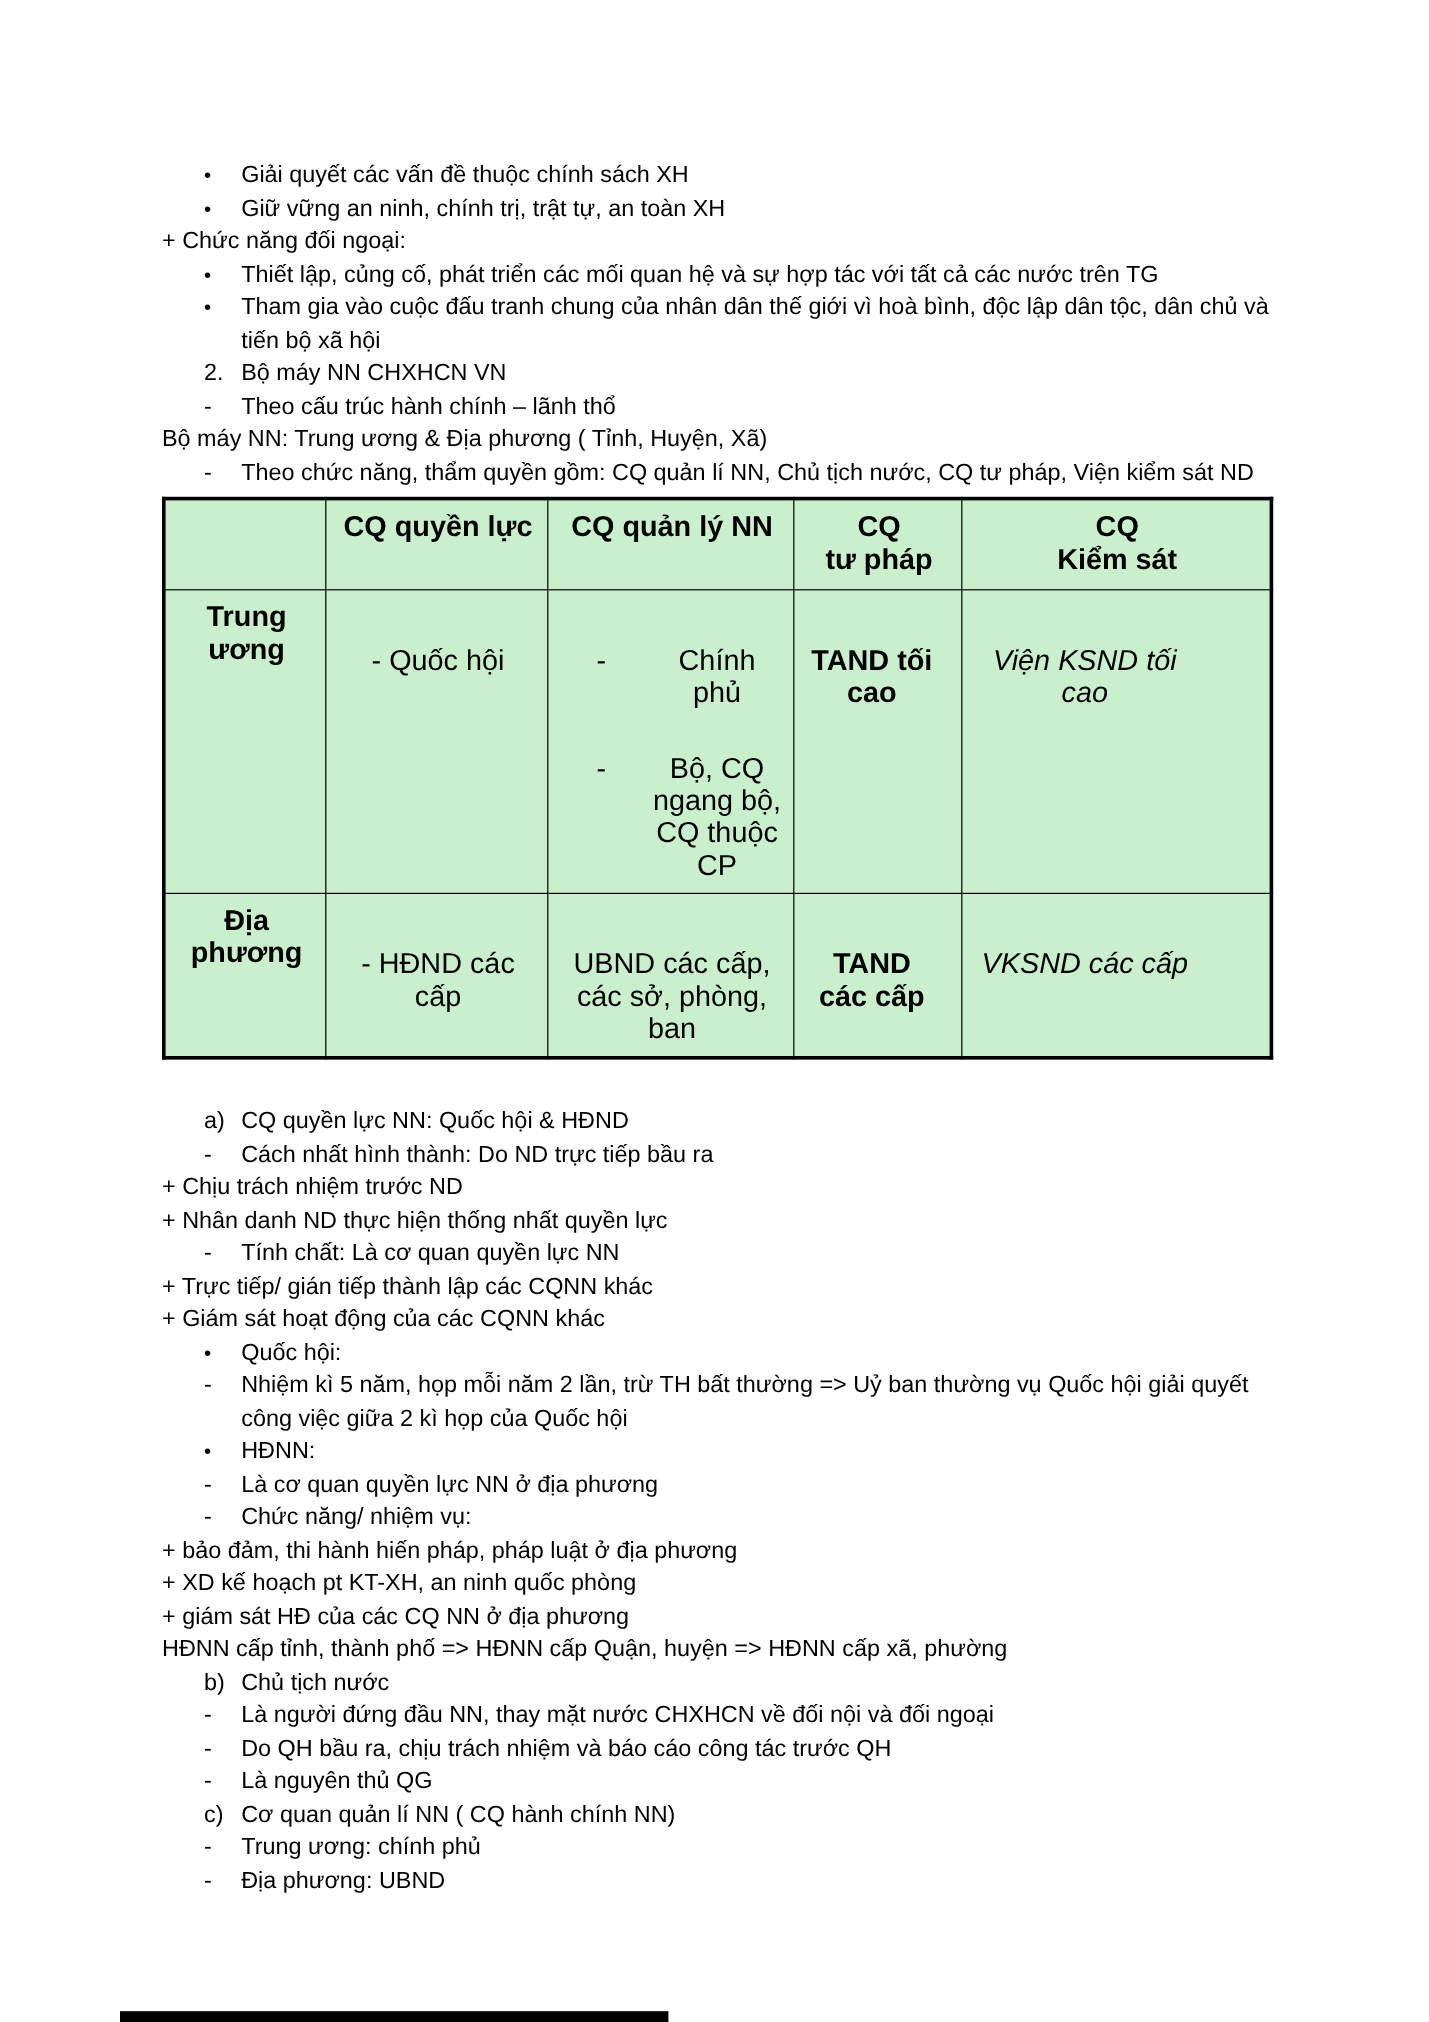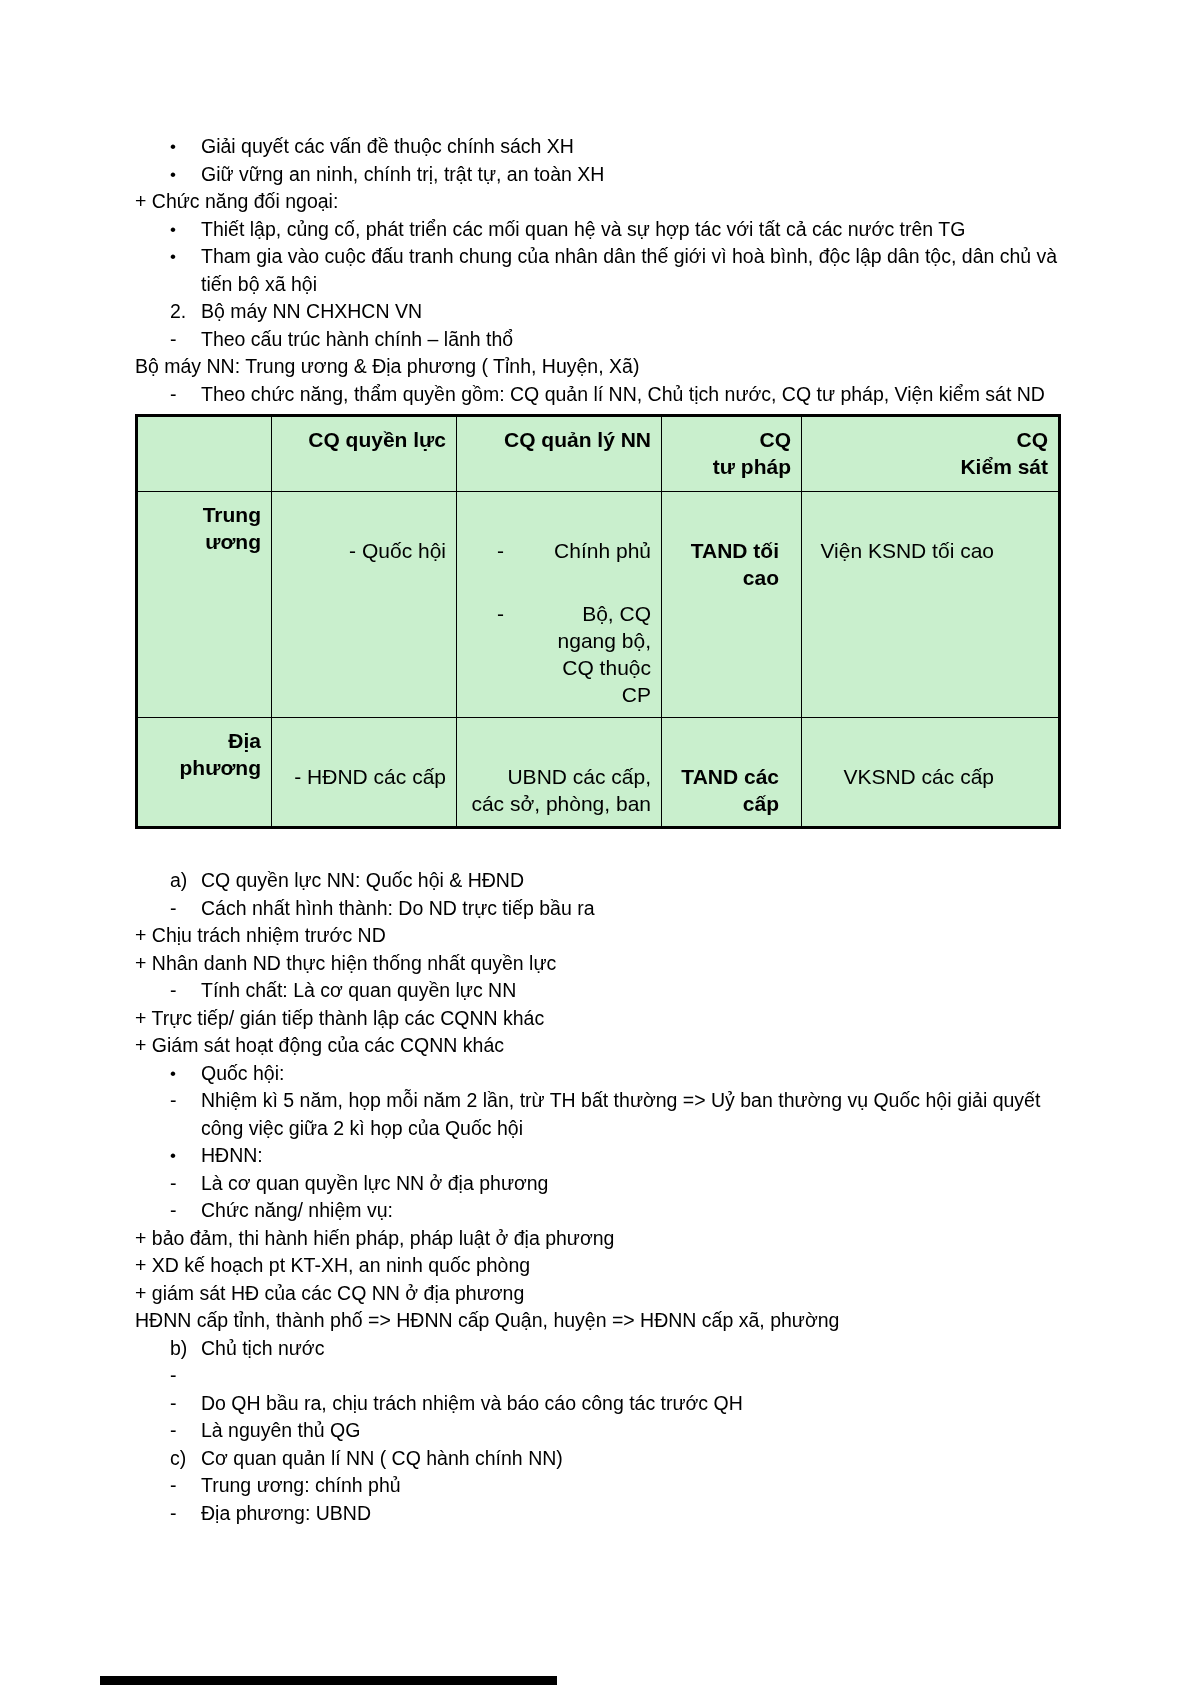--- a/index.html
+++ b/index.html
@@ -47,31 +47,31 @@
     table-layout: fixed;
     width: 923px;
     margin-top: 6px;
     border: 3px solid var(--table-border, #000);
     background: var(--table-bg, #c9efcd);
   }
   .org-table th, .org-table td {
     border: 1.7px solid var(--table-border, #000);
     background: var(--table-bg, #c9efcd);
     vertical-align: top;
-    text-align: right;
+    text-align: center;
     padding: 9px 10px 9px 12px;
-    font-size: 21px;
+    font-size: 24px;
     line-height: 27px;
     white-space: pre-line;
     overflow: hidden;
   }
   .org-table thead th { font-weight: bold; height: 56px; }
   .org-table td.row-label { font-weight: bold; }
   .org-table td.c3 { padding-right: 22px; font-weight: bold; }
-  .org-table td.c4 { padding-right: 64px; }
+  .org-table td.c4 { padding-right: 64px; font-style: italic; }
   .org-table tr.r0 td { height: 116px; }
   .cell-line { white-space: normal; margin-top: 36px; }
   .cell-line.dashed {
     position: relative;
     padding-left: 75px;
   }
   .cell-line.dashed .marker {
     position: absolute;
     left: 28px;
     top: 0;
@@ -154,21 +154,21 @@
         <div class="line indent-1"><span class="marker bullet">•</span><span class="text">Quốc hội:</span></div>
         <div class="line indent-1"><span class="marker">-</span><span class="text">Nhiệm kì 5 năm, họp mỗi năm 2 lần, trừ TH bất thường =&gt; Uỷ ban thường vụ Quốc hội giải quyết công việc giữa 2 kì họp của Quốc hội</span></div>
         <div class="line indent-1"><span class="marker bullet">•</span><span class="text">HĐNN:</span></div>
         <div class="line indent-1"><span class="marker">-</span><span class="text">Là cơ quan quyền lực NN ở địa phương</span></div>
         <div class="line indent-1"><span class="marker">-</span><span class="text">Chức năng/ nhiệm vụ:</span></div>
         <div class="line indent-0"><span class="text">+ bảo đảm, thi hành hiến pháp, pháp luật ở địa phương</span></div>
         <div class="line indent-0"><span class="text">+ XD kế hoạch pt KT-XH, an ninh quốc phòng</span></div>
         <div class="line indent-0"><span class="text">+ giám sát HĐ của các CQ NN ở địa phương</span></div>
         <div class="line indent-0"><span class="text">HĐNN cấp tỉnh, thành phố =&gt; HĐNN cấp Quận, huyện =&gt; HĐNN cấp xã, phường</span></div>
         <div class="line indent-1"><span class="marker">b)</span><span class="text">Chủ tịch nước</span></div>
-        <div class="line indent-1"><span class="marker">-</span></div>
+        <div class="line indent-1"><span class="marker">-</span><span class="text">Là người đứng đầu NN, thay mặt nước CHXHCN về đối nội và đối ngoại</span></div>
         <div class="line indent-1"><span class="marker">-</span><span class="text">Do QH bầu ra, chịu trách nhiệm và báo cáo công tác trước QH</span></div>
         <div class="line indent-1"><span class="marker">-</span><span class="text">Là nguyên thủ QG</span></div>
         <div class="line indent-1"><span class="marker">c)</span><span class="text">Cơ quan quản lí NN ( CQ hành chính NN)</span></div>
         <div class="line indent-1"><span class="marker">-</span><span class="text">Trung ương: chính phủ</span></div>
         <div class="line indent-1"><span class="marker">-</span><span class="text">Địa phương: UBND</span></div>
       </div>
 
   </div>
 
   <div class="bottom-bar"></div>

